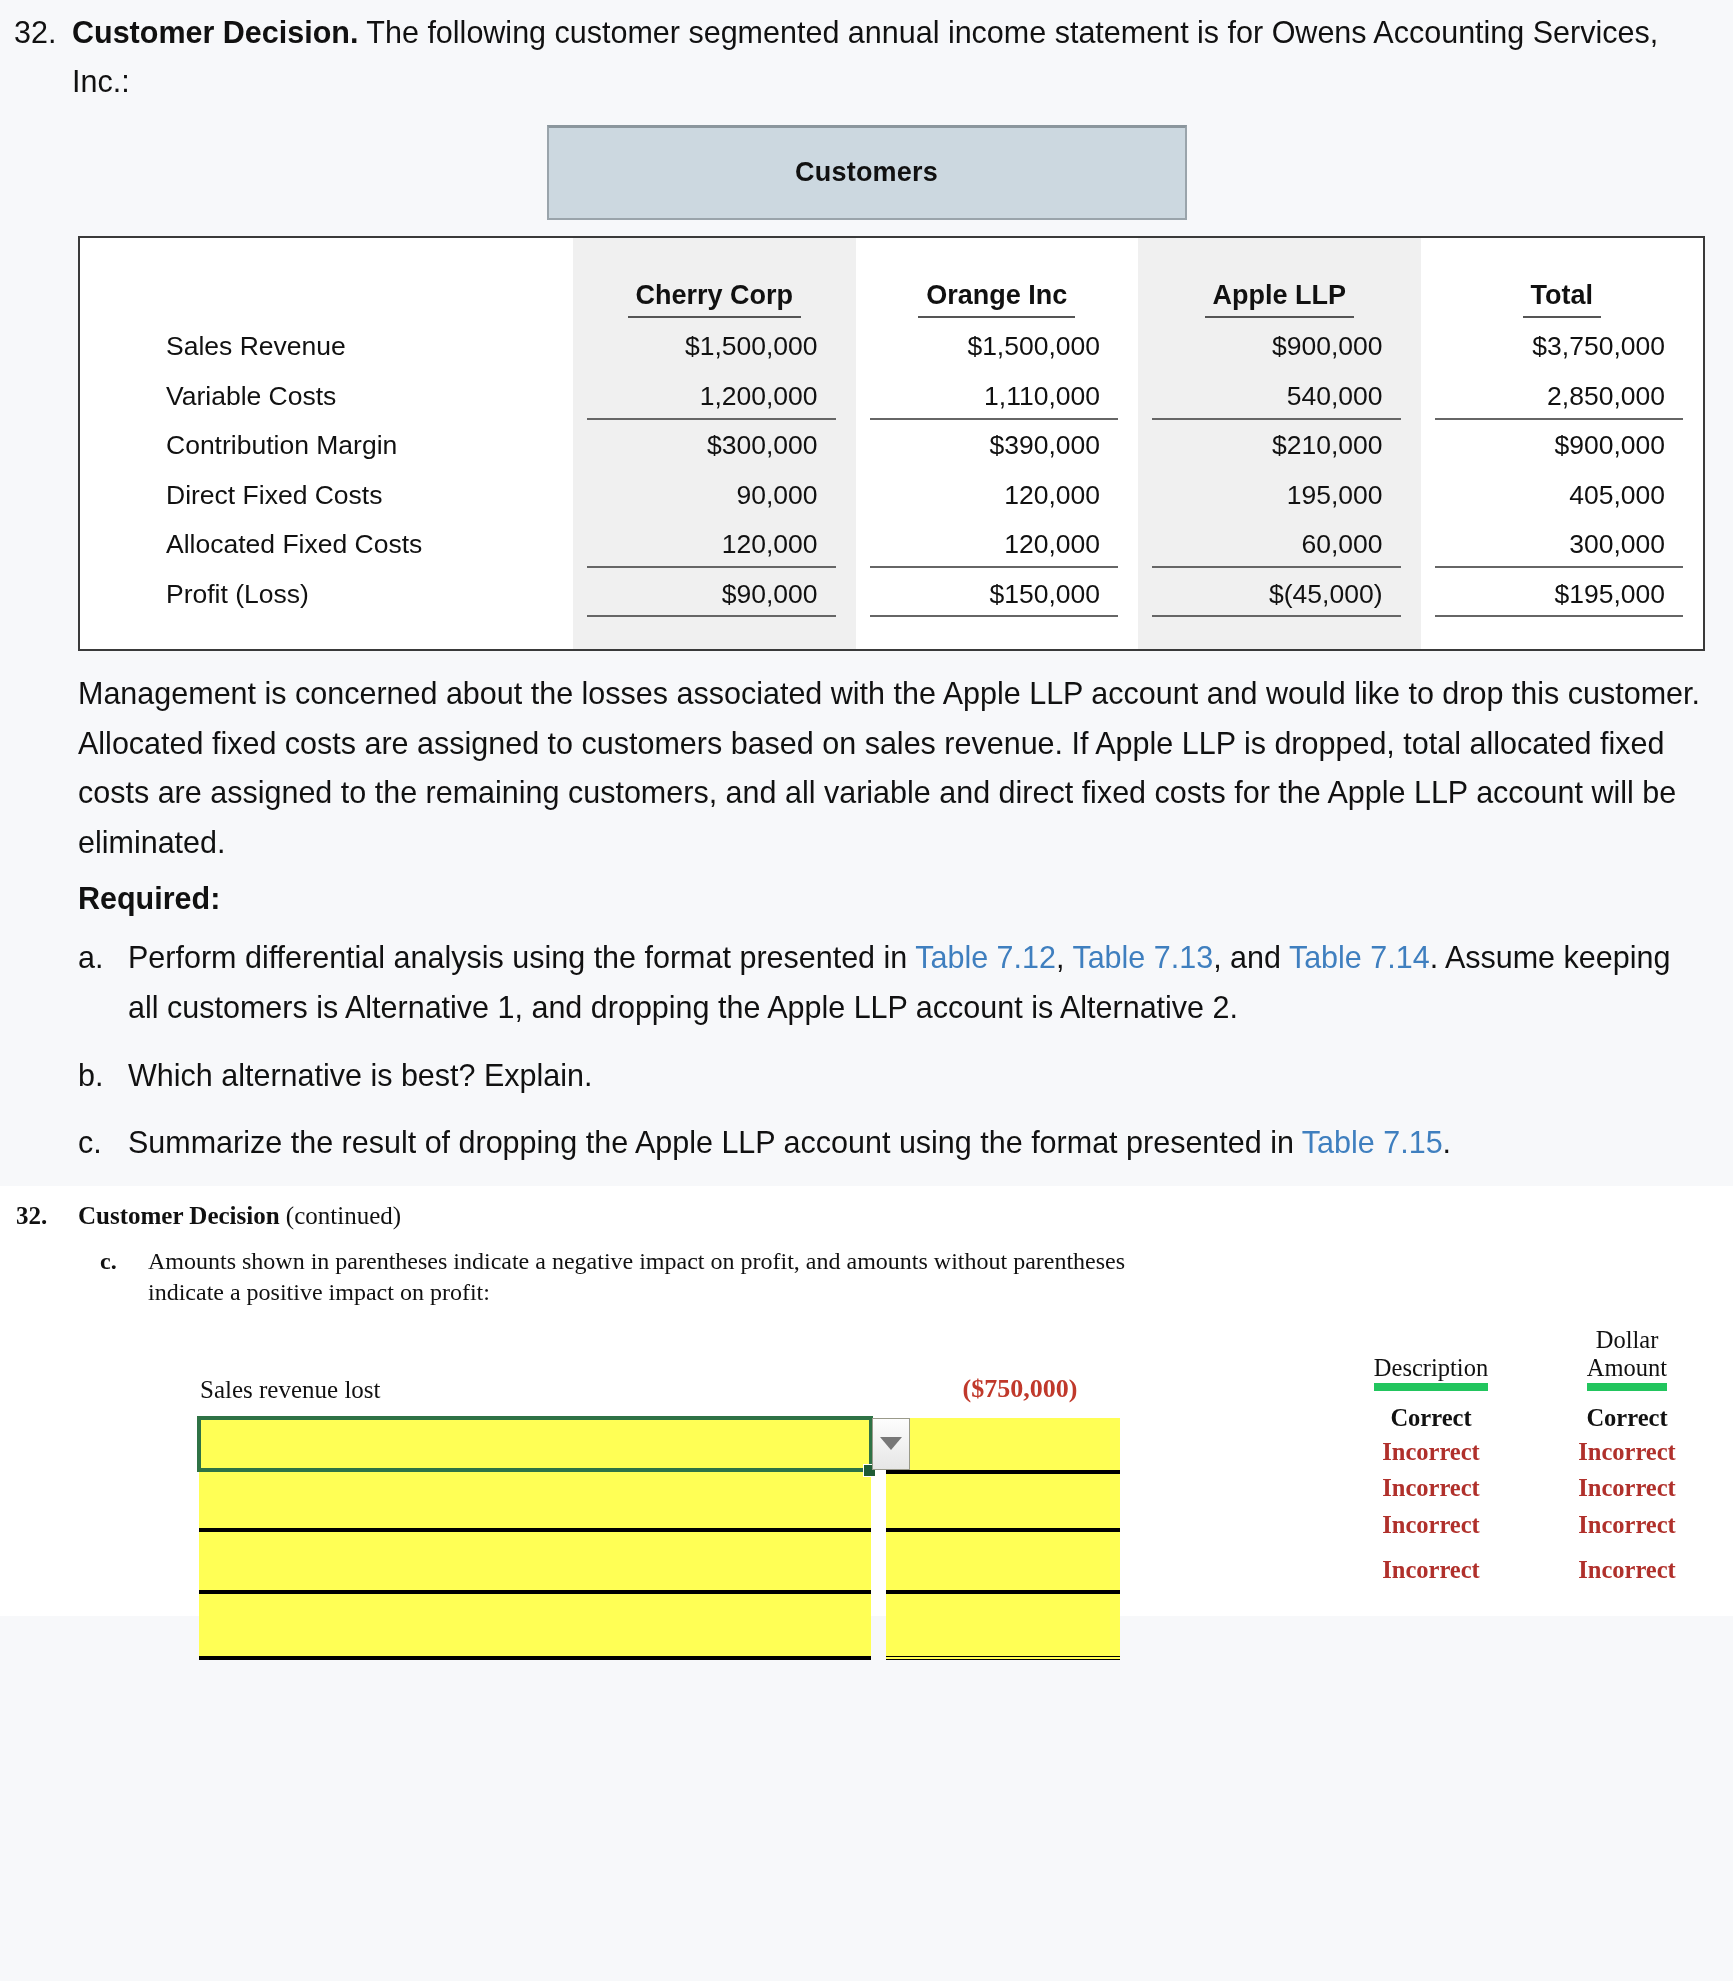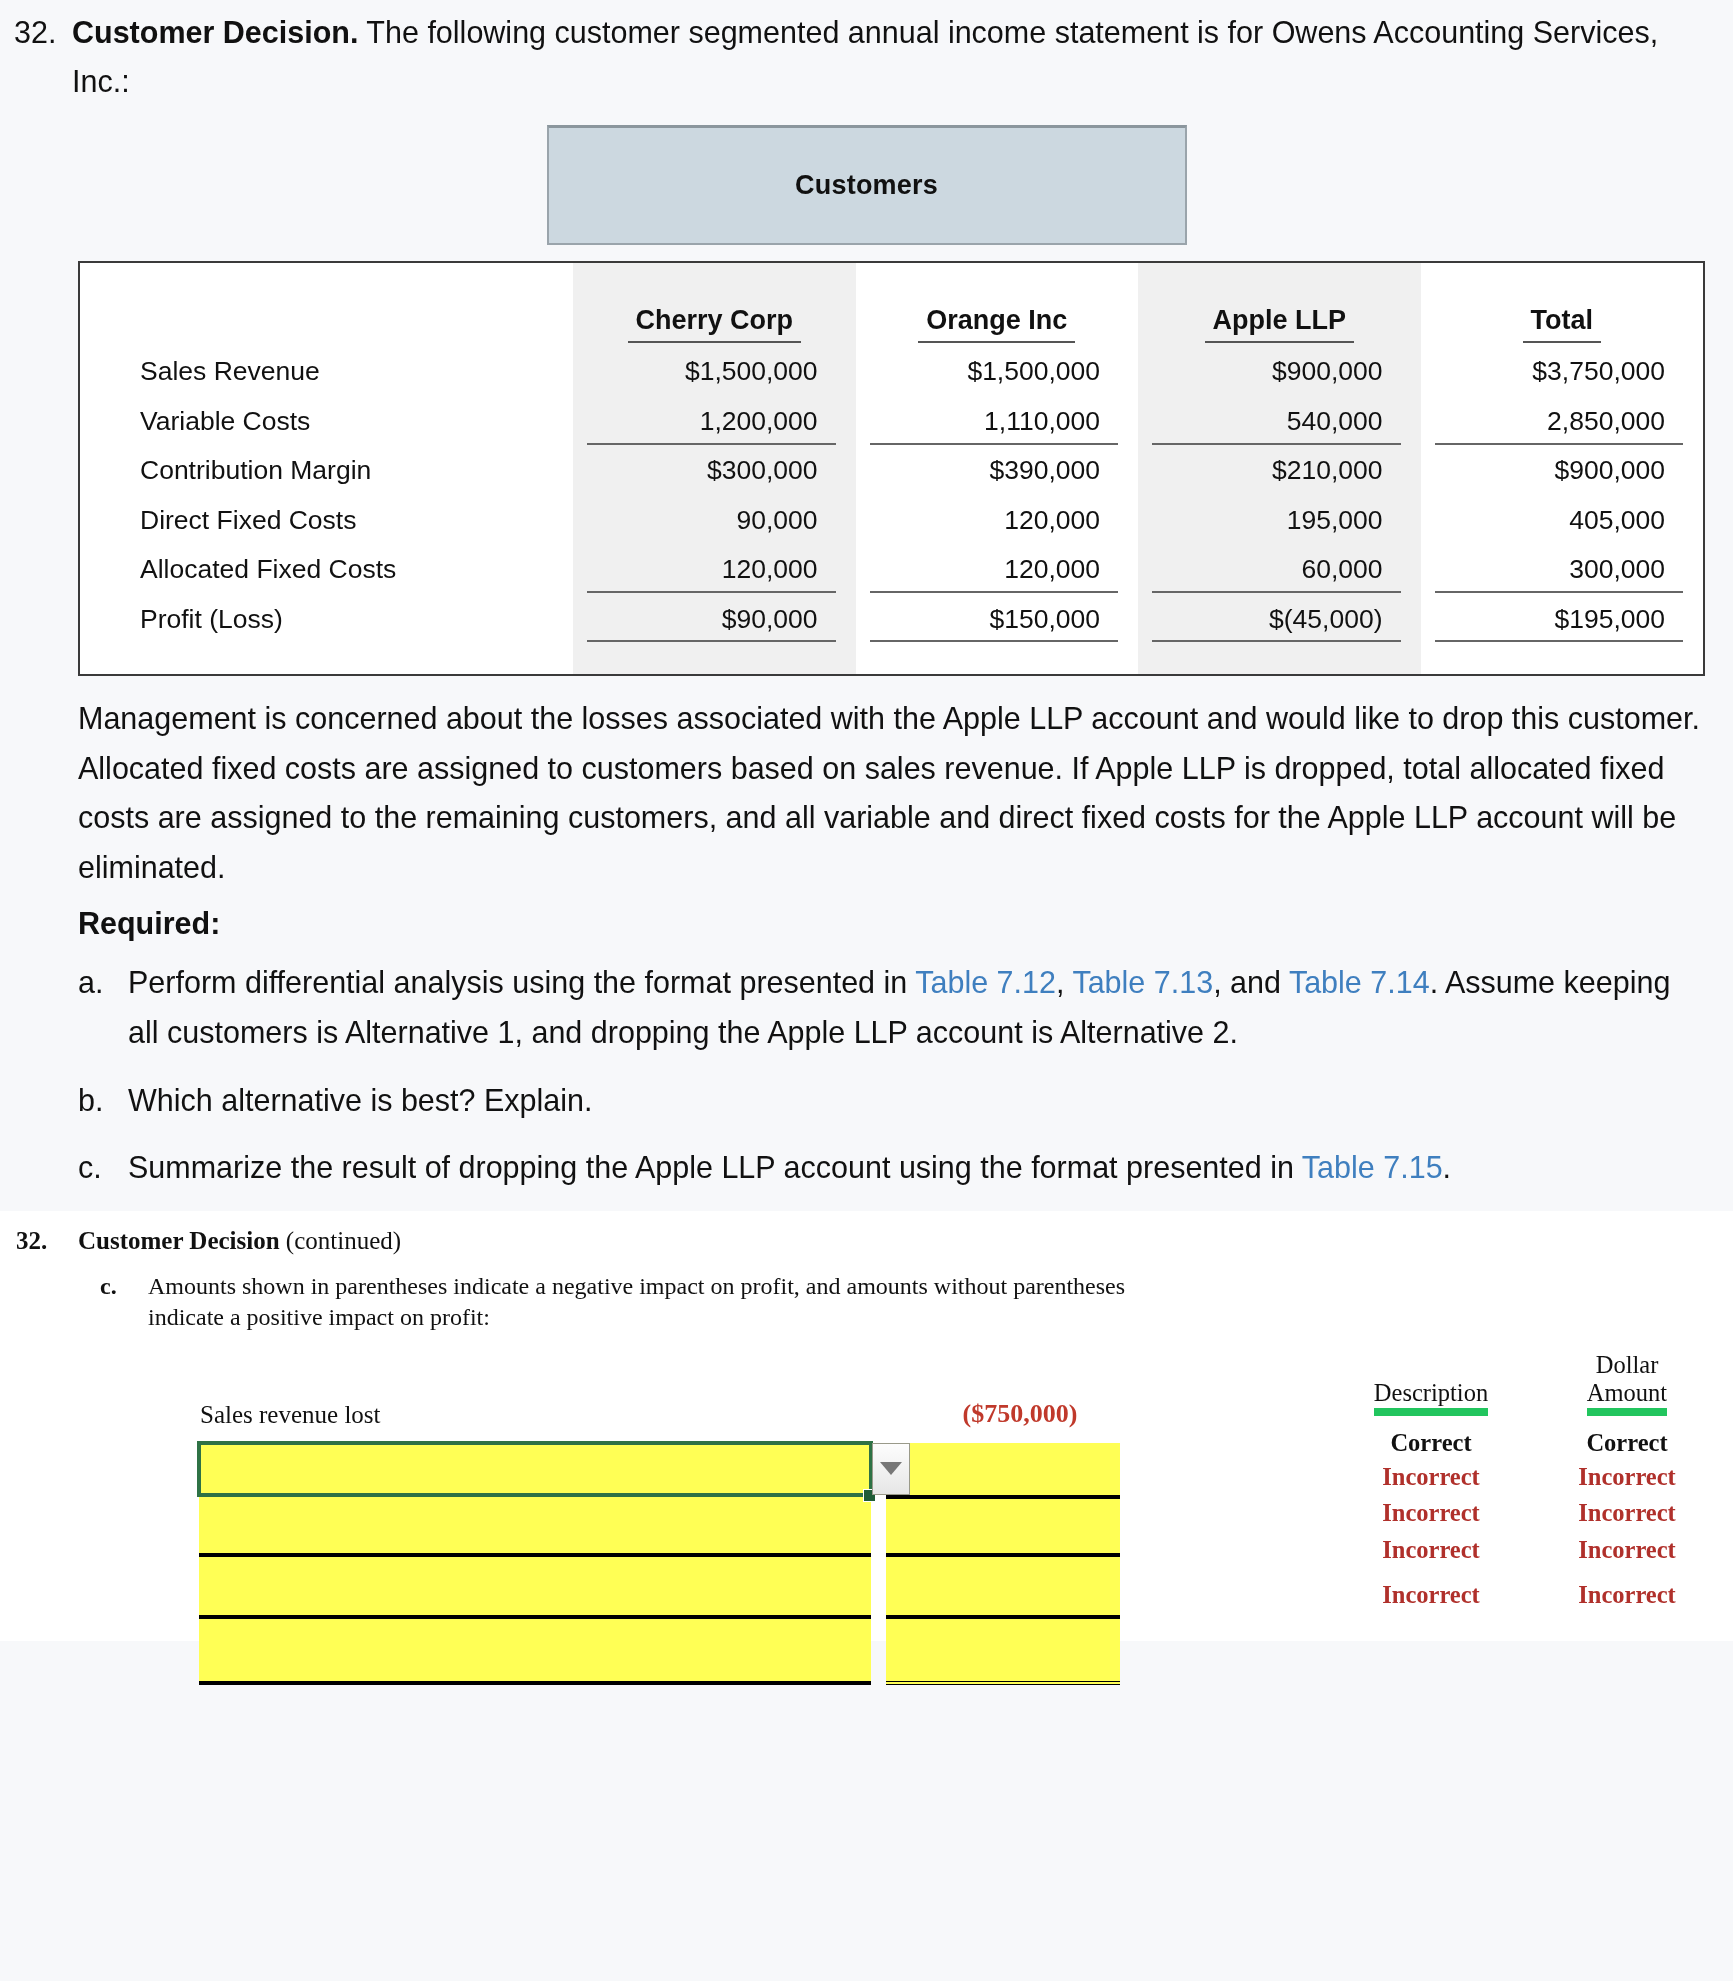--- a/index.html
+++ b/index.html
@@ -29,21 +29,21 @@
   .q-body b { font-weight: 700; }
 
   
   .customers-bar-wrap {
     display: flex;
     justify-content: center;
     margin-top: 18px;
   }
   .customers-bar {
     width: 640px;
-    height: 120px;
+    height: 95px;
     background: #ccd8e0;
     border: 2px solid #9aa4ab;
     border-top: 3px solid #8b969d;
     display: flex;
     align-items: center;
     justify-content: center;
     font-size: 27px;
     font-weight: 700;
     letter-spacing: .2px;
   }
@@ -72,21 +72,21 @@
     font-size: 27px;
     position: relative;
   }
   .hdr span.t {
     display: inline-block;
     border-bottom: 2.5px solid #555;
     padding: 0 8px 5px 8px;
   }
 
   .stmt tr.drow td { height: 49.5px; vertical-align: middle; }
-  .stmt td.lbl { padding-left: 60px; text-align: left; }
+  .stmt td.lbl { padding-left: 86px; text-align: left; }
   .stmt td.val { text-align: right; padding-right: 38px; }
 
   .ul  { position: relative; }
   .ul::after {
     content: ""; position: absolute; left: 14px; right: 20px; bottom: 1px;
     border-bottom: 2.5px solid #666;
   }
   .dul { position: relative; }
   .dul::after {
     content: ""; position: absolute; left: 14px; right: 20px; bottom: 2px;

